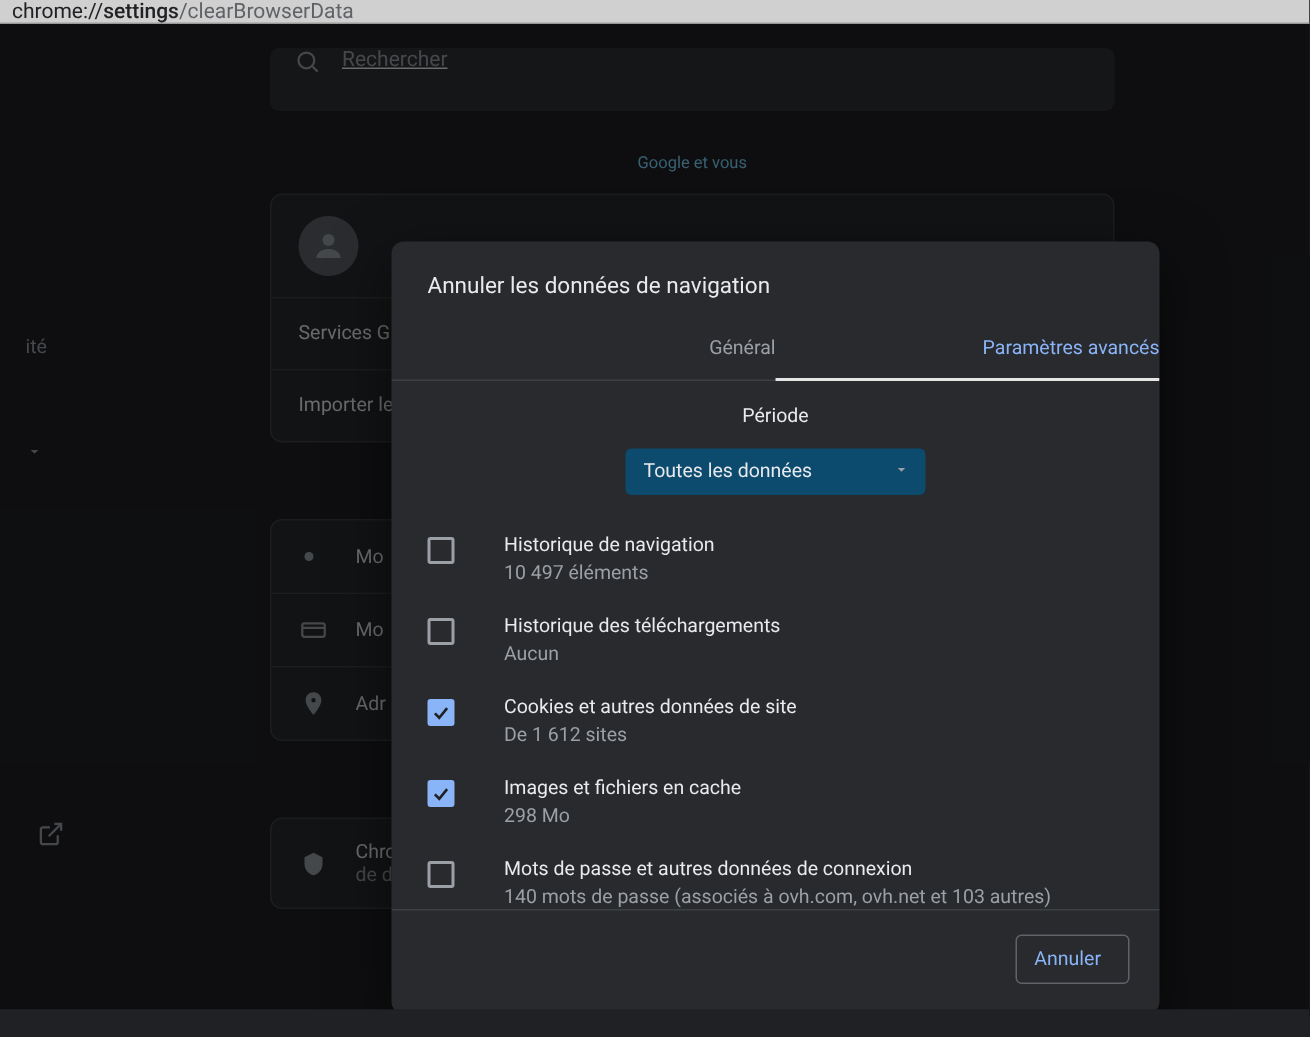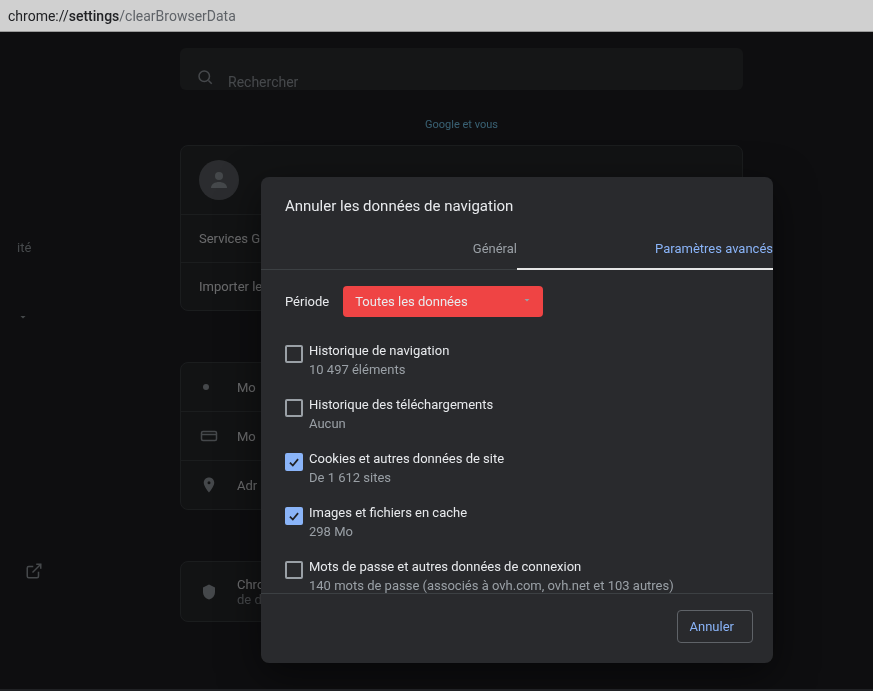--- a/index.html
+++ b/index.html
@@ -1,31 +1,31 @@
 <!DOCTYPE html>
 <html><head>
 <meta charset="utf-8">
 <style>
 * { margin: 0; padding: 0; box-sizing: border-box; font-family: -apple-system, BlinkMacSystemFont, "Segoe UI", Roboto, sans-serif; }
 body { width: 873px; height: 691px; background: #202124; color: #e8eaed; overflow: hidden; position: relative; }
 
-.url-bar { background: #d0d0d0; height: 32px; display: flex; align-items: center; padding: 0 8px; font-size: 14px; color: #202124; border-bottom: 1px solid #999; }
+.url-bar { background: #d0d0d0; height: 16px; display: flex; align-items: center; padding: 0 8px; font-size: 14px; color: #202124; border-bottom: 1px solid #999; }
 .url-bar .proto { color: #202124; }
 .url-bar .host { color: #202124; font-weight: 500; }
 .url-bar .path { color: #5f6368; }
 
 .content { position: relative; height: calc(100% - 34px); overflow: hidden; }
 
 .sidebar { position: absolute; left: 0; top: 0; width: 50px; height: 100%; display: flex; flex-direction: column; padding-top: 200px; padding-left: 17px; }
 .sidebar-fragment { color: #9aa0a6; font-size: 13px; padding: 8px 0; white-space: nowrap; }
 .sidebar-icon { color: #9aa0a6; margin-top: 220px; padding: 8px; }
 
 .main { margin-left: 50px; padding: 16px 130px 0 130px; }
 
-.search-box { background: #303134; border-radius: 6px; height: 42px; display: flex; align-items: flex-end; padding: 0 16px; margin-bottom: 28px; }
+.search-box { background: #303134; border-radius: 6px; height: 42px; display: flex; align-items: flex-start; padding: 0 16px; margin-bottom: 28px; text-decoration: underline; }
 .search-icon { color: #9aa0a6; margin-right: 14px; }
 .search-input { background: transparent; border: none; outline: none; color: #e8eaed; font-size: 14px; flex: 1; }
 .search-input::placeholder { color: #9aa0a6; }
 
 .section-title { font-size: 11px; color: #7dd3fc; margin-bottom: 14px; text-align: center; }
 
 .card { background: #292a2d; border: 1px solid #3c4043; border-radius: 8px; margin-bottom: 24px; }
 .card-row { display: flex; align-items: center; padding: 14px 18px; border-bottom: 1px solid #3c4043; position: relative; }
 .card-row:last-child { border-bottom: none; }
 .card-row-icon { width: 20px; height: 20px; margin-right: 18px; color: #9aa0a6; display: flex; align-items: center; justify-content: center; }
@@ -36,27 +36,27 @@
 .action-btn { background: #8ab4f8; color: #202124; border: none; border-radius: 4px; padding: 8px 16px; font-size: 13px; cursor: pointer; margin-left: auto; }
 
 .backdrop { position: absolute; inset: 0; background: rgba(0,0,0,0.55); }
 
 .dialog { position: absolute; left: 261px; top: 145px; width: 512px; background: #292a2d; border-radius: 8px; box-shadow: 0 12px 40px rgba(0,0,0,0.5); overflow: hidden; }
 .dialog-title { font-size: 15px; color: #e8eaed; padding: 20px 24px 14px; }
 .tabs { display: flex; }
 .tab { flex: 1; text-align: right; padding: 12px 0; font-size: 13px; color: #9aa0a6; cursor: pointer; border-bottom: 1px solid #3c4043; }
 .tab.active { color: #8ab4f8; border-bottom: 2px solid #e5e5e5; }
 
-.period-row { display: flex; align-items: center; padding: 16px 24px; gap: 14px; }
+.period-row { display: flex; align-items: center; padding: 16px 24px; gap: 14px; flex-direction: column; }
 .period-label { font-size: 13px; color: #e8eaed; }
-.select { background: #ef4444; border: none; border-radius: 4px; padding: 8px 36px 8px 12px; color: #e8eaed; font-size: 13px; display: flex; align-items: center; position: relative; width: 200px; cursor: pointer; }
+.select { background: #0c4a6e; border: none; border-radius: 4px; padding: 8px 36px 8px 12px; color: #e8eaed; font-size: 13px; display: flex; align-items: center; position: relative; width: 200px; cursor: pointer; }
 .select-caret { position: absolute; right: 10px; color: #9aa0a6; }
 
 .options { padding: 0 24px 8px; max-height: 260px; overflow: hidden; }
-.opt { display: flex; align-items: flex-start; padding: 10px 0; gap: 6px; }
+.opt { display: flex; align-items: flex-start; padding: 10px 0; gap: 33px; }
 .checkbox { width: 18px; height: 18px; border: 2px solid #9aa0a6; border-radius: 2px; flex-shrink: 0; margin-top: 2px; cursor: pointer; display: flex; align-items: center; justify-content: center; }
 .checkbox.checked { background: #8ab4f8; border-color: #8ab4f8; }
 .checkmark { color: #202124; font-size: 14px; line-height: 1; }
 .opt-text { display: flex; flex-direction: column; gap: 4px; }
 .opt-title { font-size: 13px; color: #e8eaed; }
 .opt-sub { font-size: 13px; color: #9aa0a6; }
 
 .dialog-actions { display: flex; justify-content: flex-end; gap: 12px; padding: 16px 20px 20px; border-top: 1px solid #3c4043; }
 .btn { border-radius: 4px; padding: 8px 18px; font-size: 13px; cursor: pointer; }
 .btn-cancel { background: transparent; color: #8ab4f8; border: 1px solid #5f6368; padding-left: 12px; }

